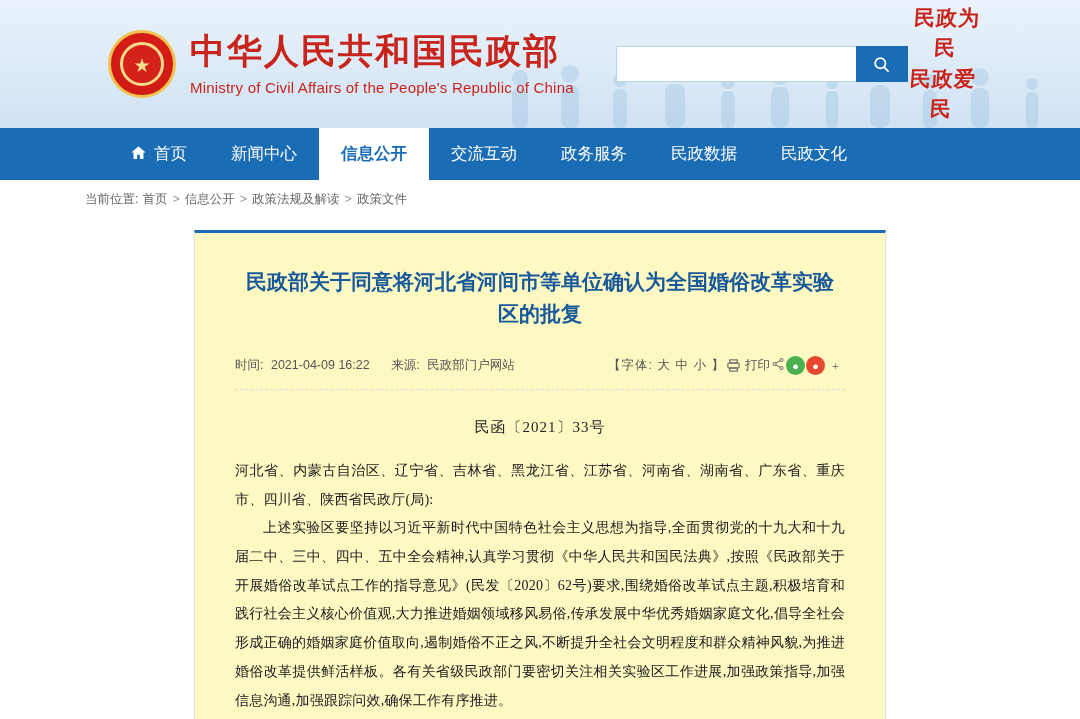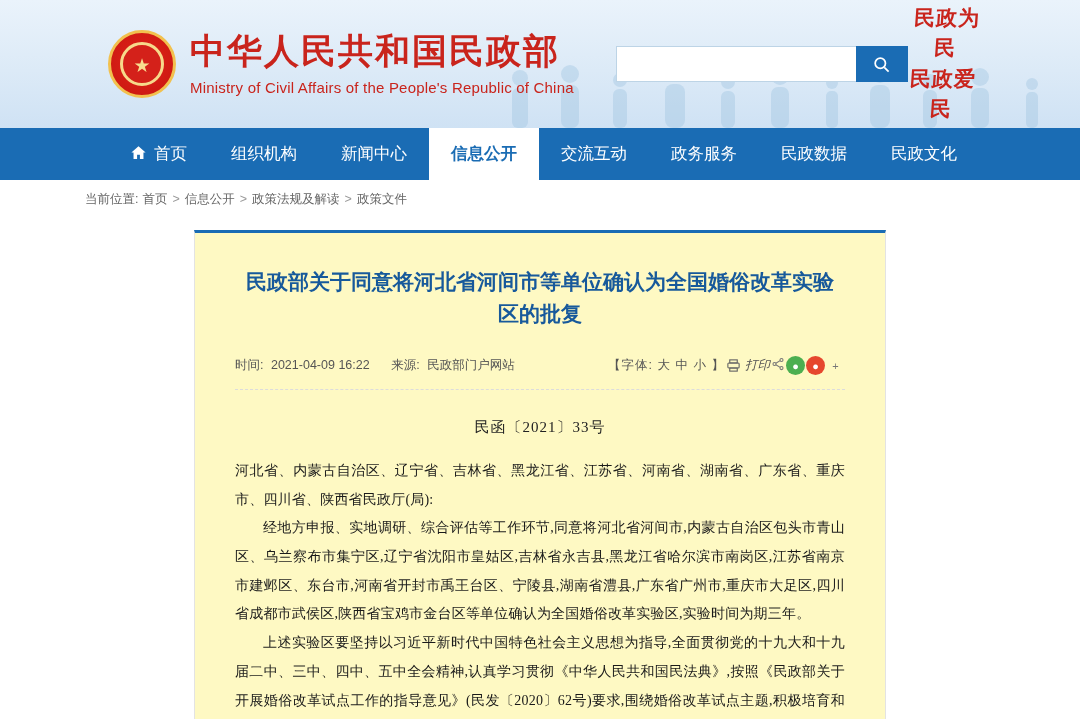--- a/index.html
+++ b/index.html
@@ -183,21 +183,21 @@
   .meta-left span { margin-right: 4px; }
   .meta-right {
     margin-left: auto;
     display: flex;
     align-items: center;
     gap: 1px;
     color: #555;
   }
   .font-size-ctl { letter-spacing: 1px; }
   .font-size-ctl b { font-weight: normal; cursor: pointer; }
-  .print-btn { display: flex; align-items: center; gap: 4px; cursor: pointer; font-style: italic; }
+  .print-btn { display: flex; align-items: center; gap: 4px; cursor: pointer; }
   .share-ico {
     width: 19px; height: 19px;
     border-radius: 50%;
     display: inline-flex; align-items: center; justify-content: center;
     color: #fff; font-size: 11px;
     cursor: pointer;
   }
   .share-ico.wechat { background: #4caf50; }
   .share-ico.weibo  { background: #e6472e; }
   .share-ico.plain  { background: transparent; color: #777; }
@@ -283,23 +283,20 @@
 </div>
 
 <nav class="nav">
   <div class="nav-item">
     <span class="home-icon">
       <svg width="17" height="17" viewBox="0 0 24 24" fill="#ffffff">
         <path d="M12 3 L22 12 H19 V21 H14 V15 H10 V21 H5 V12 H2 Z"></path>
       </svg>
     </span>
     <span>首页</span>
-  </div>
-  <div class="nav-item">
-    <span>组织机构</span>
   </div>
   <div class="nav-item">
     <span>新闻中心</span>
   </div>
   <div class="nav-item active">
     <span>信息公开</span>
   </div>
   <div class="nav-item">
     <span>交流互动</span>
   </div>
@@ -364,17 +361,16 @@
       <span class="share-ico wechat">●</span>
       <span class="share-ico weibo">●</span>
       <span class="share-ico plain">+</span>
     </div>
   </div>
 
   <div class="doc-number">民函〔2021〕33号</div>
 
   <div class="doc-body">
     <p>河北省、内蒙古自治区、辽宁省、吉林省、黑龙江省、江苏省、河南省、湖南省、广东省、重庆市、四川省、陕西省民政厅(局):</p>
-    <p class="indent">经地方申报、实地调研、综合评估等工作环节,同意将河北省河间市,内蒙古自治区包头市青山区、乌兰察布市集宁区,辽宁省沈阳市皇姑区,吉林省永吉县,黑龙江省哈尔滨市南岗区,江苏省南京市建邺区、东台市,河南省开封市禹王台区、宁陵县,湖南省澧县,广东省广州市,重庆市大足区,四川省成都市武侯区,陕西省宝鸡市金台区等单位确认为全国婚俗改革实验区,实验时间为期三年。</p>
     <p class="indent">上述实验区要坚持以习近平新时代中国特色社会主义思想为指导,全面贯彻党的十九大和十九届二中、三中、四中、五中全会精神,认真学习贯彻《中华人民共和国民法典》,按照《民政部关于开展婚俗改革试点工作的指导意见》(民发〔2020〕62号)要求,围绕婚俗改革试点主题,积极培育和践行社会主义核心价值观,大力推进婚姻领域移风易俗,传承发展中华优秀婚姻家庭文化,倡导全社会形成正确的婚姻家庭价值取向,遏制婚俗不正之风,不断提升全社会文明程度和群众精神风貌,为推进婚俗改革提供鲜活样板。各有关省级民政部门要密切关注相关实验区工作进展,加强政策指导,加强信息沟通,加强跟踪问效,确保工作有序推进。</p>
   </div>
 
 </div>
 
 </body></html>

